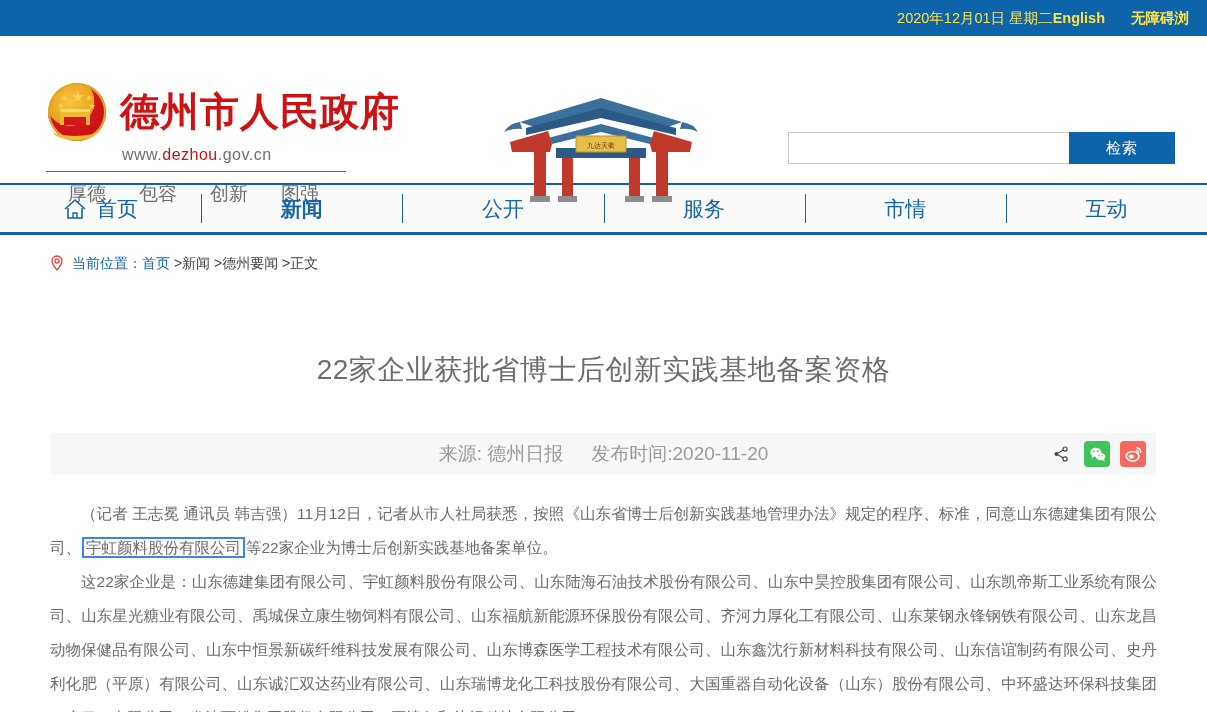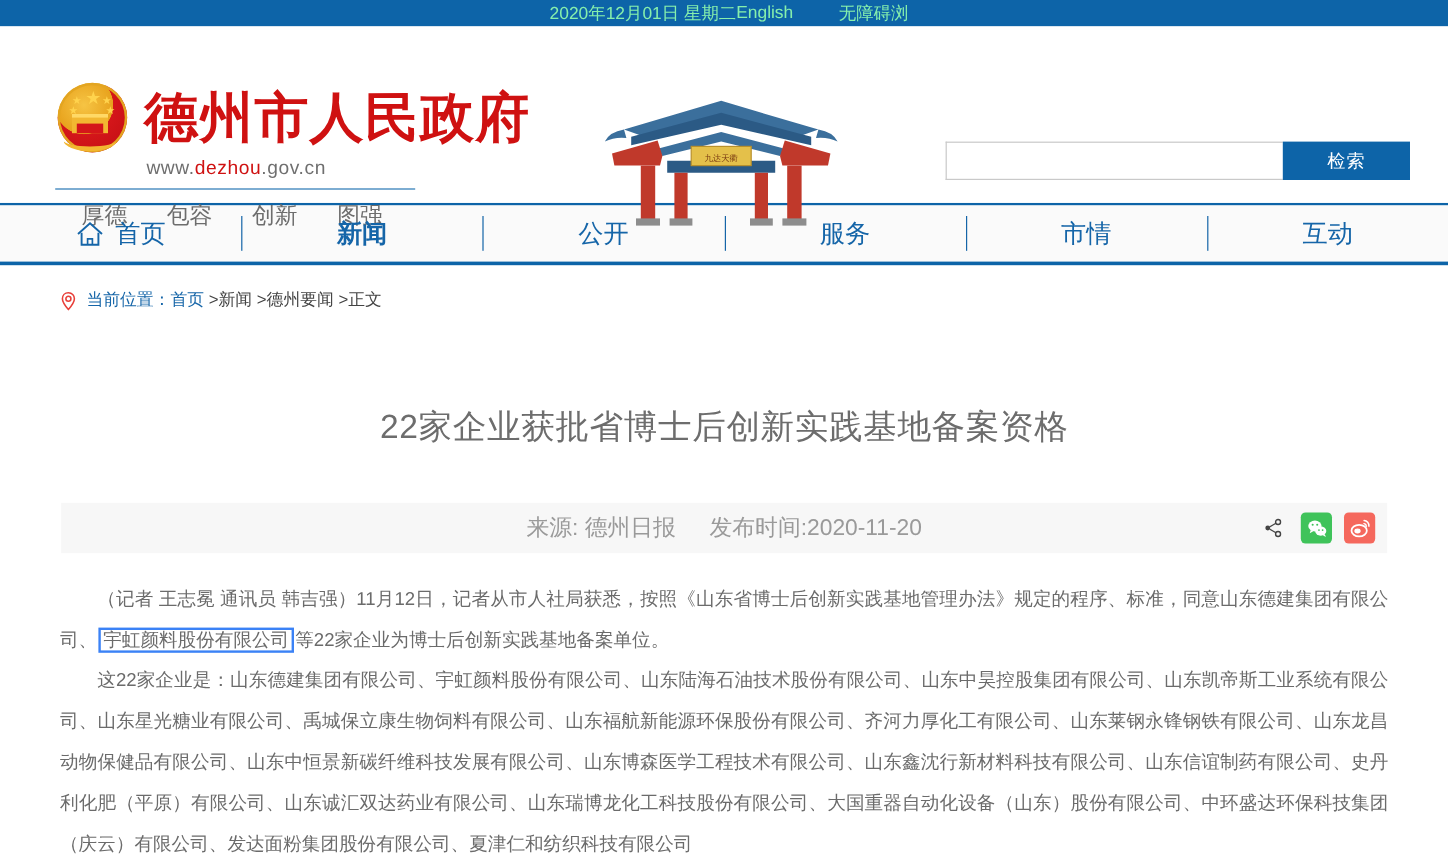--- a/index.html
+++ b/index.html
@@ -10,36 +10,37 @@
     width: 1207px;
     height: 712px;
     overflow: hidden;
     background: #ffffff;
     font-family: "Liberation Sans", "DejaVu Sans", sans-serif;
     color: #333;
   }
 
   
   .topbar {
-    height: 22px;
+    height: 36px;
     background: #0d64a8;
-    color: #86efac;
-    display: flex;
-    align-items: center;
-    justify-content: center;
+    color: #fde047;
+    display: flex;
+    align-items: center;
+    justify-content: flex-end;
     font-size: 14.5px;
     padding: 0 0 0 10px;
     box-sizing: border-box;
   }
   .topbar-date { letter-spacing: 0px; }
   .topbar-right {
     display: flex;
     align-items: center;
-    gap: 38px;
-    padding-right: 2px;
+    gap: 26px;
+    padding-right: 18px;
+    font-weight: bold;
   }
   .topbar-right span { white-space: nowrap; }
 
   
   .header {
     height: 147px;
     background: #ffffff;
     position: relative;
     display: flex;
     align-items: flex-start;
@@ -91,21 +92,21 @@
   .emblem-wheat {
     position: absolute;
     left: 7px; top: 41px;
     width: 44px; height: 14px;
     border-bottom: 4px solid #f2b731;
     border-radius: 0 0 50% 50%;
   }
   .brand-title {
     font-family: "Liberation Serif", "DejaVu Serif", serif;
     font-weight: bold;
-    font-size: 45px;
+    font-size: 39px;
     color: #cf1111;
     margin-left: 12px;
     letter-spacing: 1px;
     white-space: nowrap;
   }
   .brand-url {
     font-size: 16px;
     color: #6f6f6f;
     letter-spacing: 0.5px;
     margin: 3px 0 0 76px;
@@ -205,21 +206,21 @@
   .home-icon { display: inline-block; width: 24px; height: 22px; }
 
   
   .content {
     width: 1147px;
     margin: 0 auto;
     position: relative;
   }
   .crumb {
     display: flex;
-    align-items: flex-end;
+    align-items: flex-start;
     gap: 8px;
     font-size: 14px;
     color: #1565a8;
     padding: 20px 0 0 20px;
   }
   .pin-icon { width: 14px; height: 16px; flex: 0 0 auto; }
   .crumb-text { color: #1565a8; }
   .crumb-text .plain { color: #444; }
 
   .article-title {

